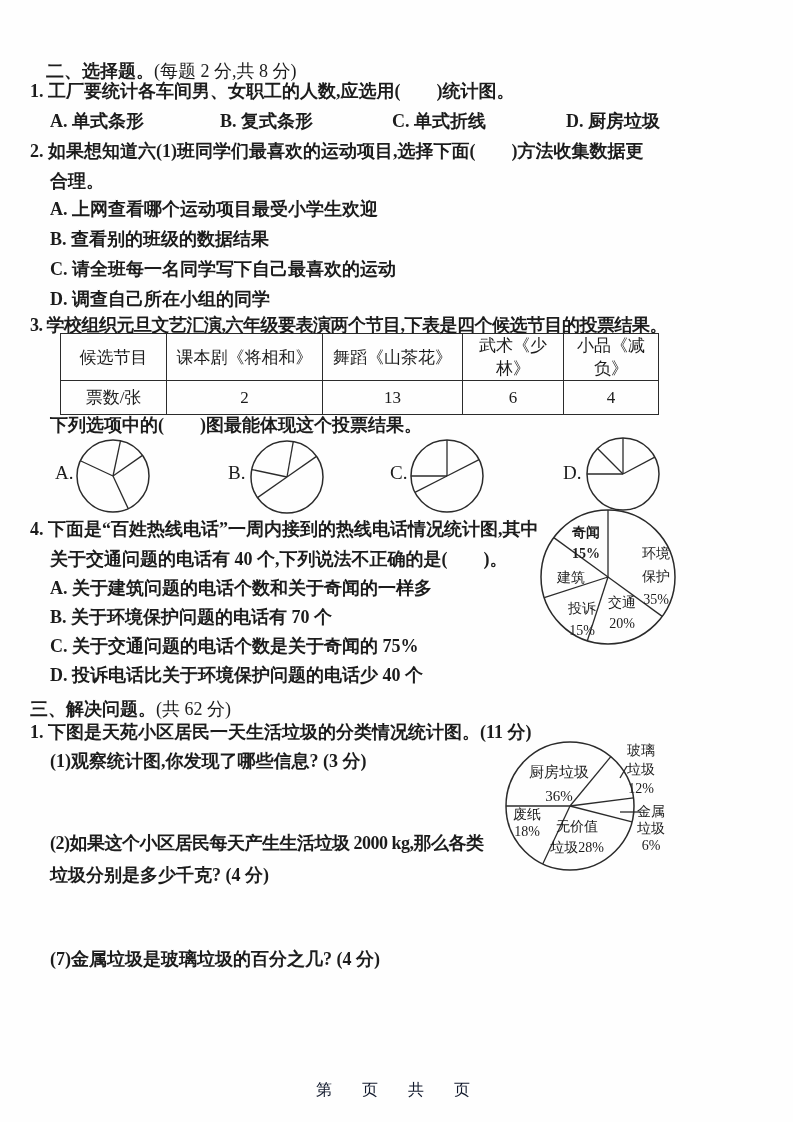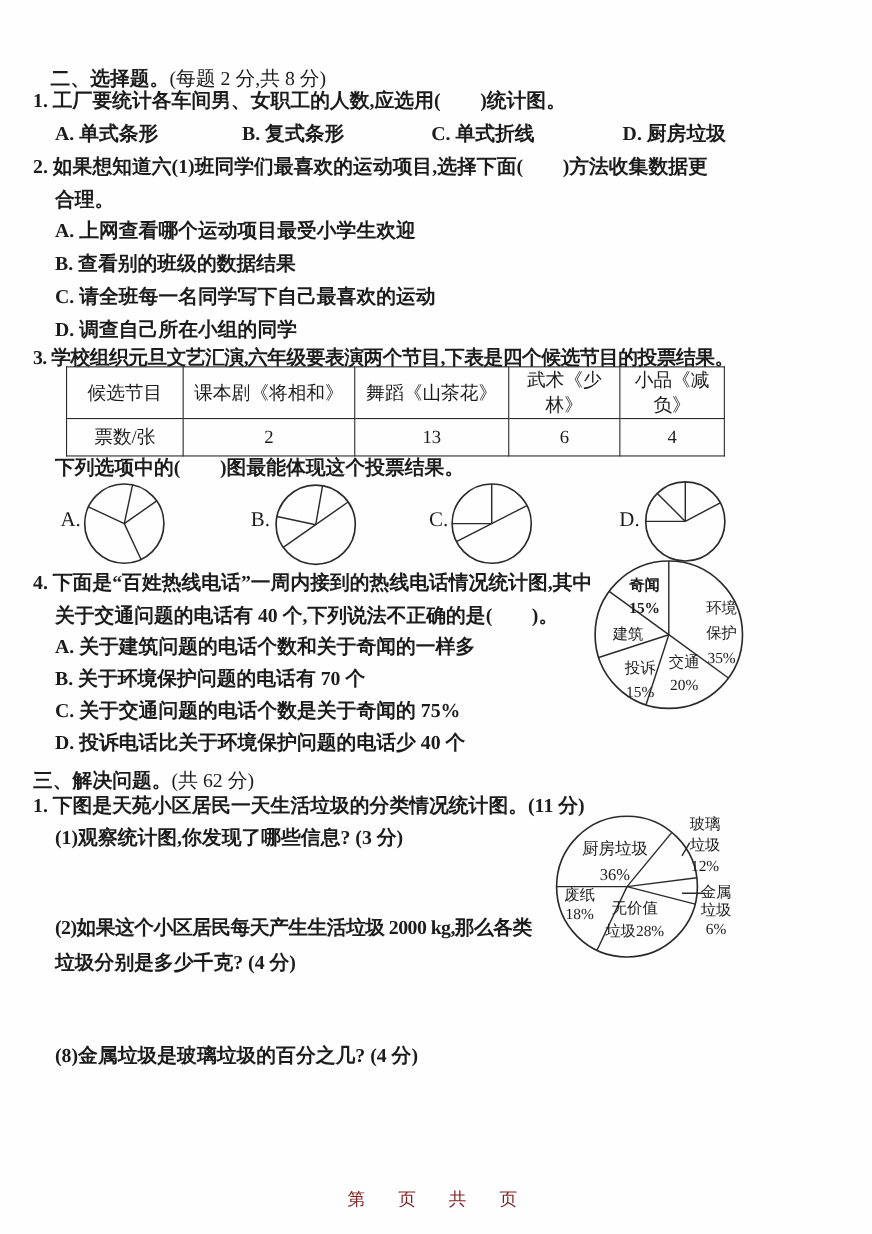--- a/index.html
+++ b/index.html
@@ -28,21 +28,21 @@
   .pie-opt-label{position:absolute;font-size:19px;}
   svg.pieopt{position:absolute;}
 
   .piewrap{position:absolute;}
   .pie-label{
     position:absolute;font-size:14px;text-align:center;
     white-space:pre-line;
   }
   .footer{
     position:absolute;left:0;right:0;top:1080px;text-align:center;
-    font-size:16px;letter-spacing:7px;color:#7f1d1d;
+    font-size:16px;letter-spacing:7px;color:#0f172a;
     font-family:"Liberation Sans","DejaVu Sans",sans-serif;
   }
 </style>
 </head>
 <body>
 
 <div class="page">
 
   <div class="line sec-head" style="left:46px;top:46px;margin-top:12px;">
     <span>二、选择题。</span><span class="sec-rest">(每题 2 分,共 8 分)</span>
@@ -157,21 +157,21 @@
 20%</span>
   </div>
 
   <div class="line sec-head" style="left:30px;top:696px;">
     <span>三、解决问题。</span><span class="sec-rest">(共 62 分)</span>
   </div>
   <div class="line" style="left:30px;top:719px;">1. 下图是天苑小区居民一天生活垃圾的分类情况统计图。(11 分)</div>
   <div class="line" style="left:50px;top:748px;">(1)观察统计图,你发现了哪些信息? (3 分)</div>
   <div class="line tight" style="left:50px;top:830px;">(2)如果这个小区居民每天产生生活垃圾 2000 kg,那么各类</div>
   <div class="line" style="left:50px;top:862px;">垃圾分别是多少千克? (4 分)</div>
-  <div class="line" style="left:50px;top:946px;">(8)金属垃圾是玻璃垃圾的百分之几? (4 分)</div>
+  <div class="line" style="left:50px;top:946px;">(7)金属垃圾是玻璃垃圾的百分之几? (4 分)</div>
 
   <div class="piewrap" style="left:470px;top:722px;width:260px;height:185px;">
     <svg width="260" height="185">
       <line x1="150" y1="56" x2="157" y2="44" stroke="#2b2b2b" stroke-width="1.3"></line>
       <line x1="150" y1="90" x2="171" y2="90" stroke="#2b2b2b" stroke-width="1.3"></line>
     <circle cx="100" cy="84" r="64" fill="none" stroke="#2b2b2b" stroke-width="1.5"></circle>
         <line x1="100" y1="84" x2="36" y2="83.99999999999999" stroke="#2b2b2b" stroke-width="1.3"></line>
         <line x1="100" y1="84" x2="140.79513534391614" y2="34.68715246234949" stroke="#2b2b2b" stroke-width="1.3"></line>
         <line x1="100" y1="84" x2="163.4953408841266" y2="75.97867305188453" stroke="#2b2b2b" stroke-width="1.3"></line>
         <line x1="100" y1="84" x2="161.9893223122324" y2="99.9161527785507" stroke="#2b2b2b" stroke-width="1.3"></line>

